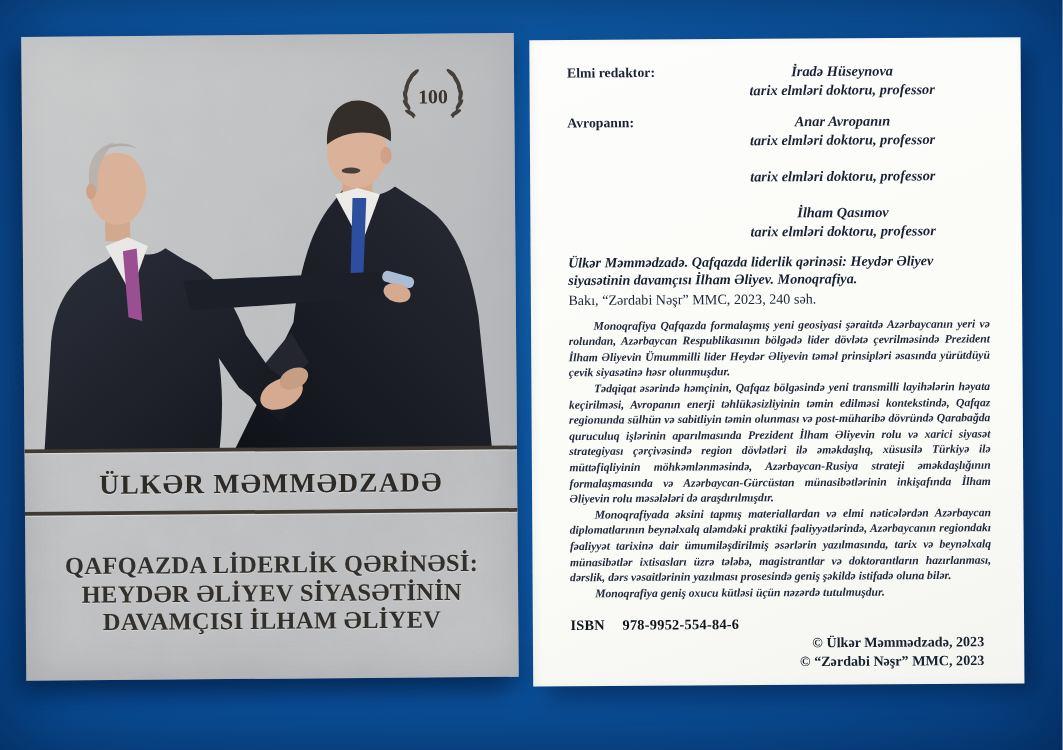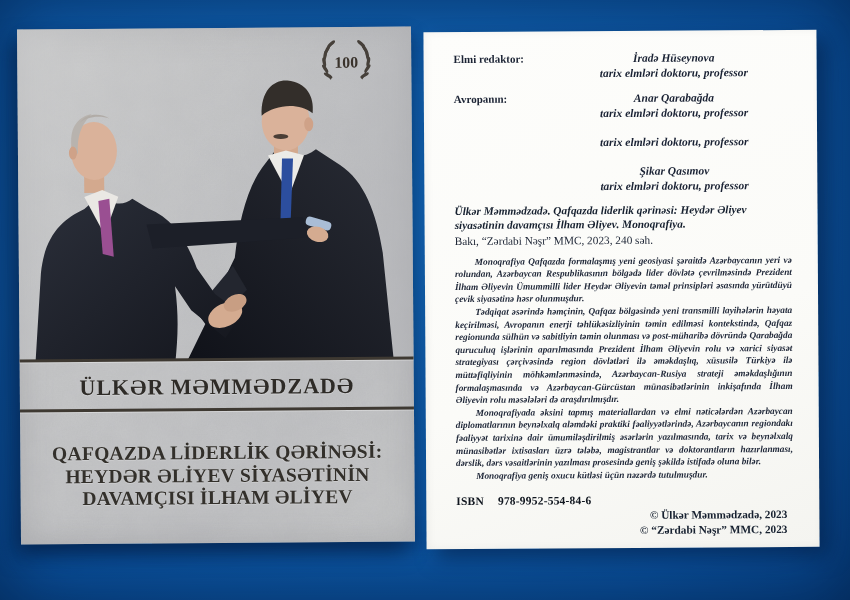--- a/index.html
+++ b/index.html
@@ -12,21 +12,21 @@
 
   
   .cover{
     position:absolute;left:19px;top:28px;width:394px;height:515px;
     background:linear-gradient(135deg,#d2d2d0 0%, #c9cacb 40%, #c3c4c6 75%, #cacbcb 100%);
     transform:rotate(-0.45deg);
     box-shadow:-9px 11px 20px rgba(3,25,60,.55), 5px 8px 16px rgba(3,25,60,.32), inset 0 0 34px rgba(70,70,78,.22);
   }
   .cover .tex{position:absolute;inset:0;width:100%;height:100%;pointer-events:none;}
   .photo-svg{position:absolute;left:0;top:0;width:394px;height:332px;}
-  .laurel{position:absolute;left:300px;top:9px;width:58px;height:48px;}
+  .laurel{position:absolute;left:300px;top:24px;width:58px;height:48px;}
   .laurel svg{width:100%;height:100%;}
   .rule{position:absolute;left:0;width:100%;height:3px;background:#3e3932;box-shadow:0 1px 0 rgba(255,255,255,.35);}
   .rule1{top:330px;}
   .rule2{top:380px;}
   .cover-author{
     position:absolute;left:0;top:344px;width:100%;text-align:center;
     font-weight:bold;font-size:22px;line-height:30px;letter-spacing:1px;color:#2e2b27;
     text-shadow:0 1px 0 rgba(255,255,255,.25);
   }
   .cover-title{
@@ -174,28 +174,28 @@
     <div class="person">
       <div>İradə Hüseynova</div>
       <div>tarix elmləri doktoru, professor</div>
     </div>
   </div>
 
   <div class="row">
     <div class="row-label">Avropanın:</div>
     <div>
       <div class="person">
-        <div>Anar Qarabağda</div>
+        <div>Anar Avropanın</div>
         <div>tarix elmləri doktoru, professor</div>
       </div>
       <div class="person">
         <div>tarix elmləri doktoru, professor</div>
       </div>
       <div class="person">
-        <div>Şikar Qasımov</div>
+        <div>İlham Qasımov</div>
         <div>tarix elmləri doktoru, professor</div>
       </div>
     </div>
   </div>
 
   <div class="citation">Ülkər Məmmədzadə. Qafqazda liderlik qərinəsi: Heydər Əliyev siyasətinin davamçısı İlham Əliyev. Monoqrafiya.</div>
   <div class="publine">Bakı, “Zərdabi Nəşr” MMC, 2023, 240 səh.</div>
 
   <div class="paras">
     <p>Monoqrafiya Qafqazda formalaşmış yeni geosiyasi şəraitdə Azərbaycanın yeri və rolundan, Azərbaycan Respublikasının bölgədə lider dövlətə çevrilməsində Prezident İlham Əliyevin Ümummilli lider Heydər Əliyevin təməl prinsipləri əsasında yürütdüyü çevik siyasətinə həsr olunmuşdur.</p>

